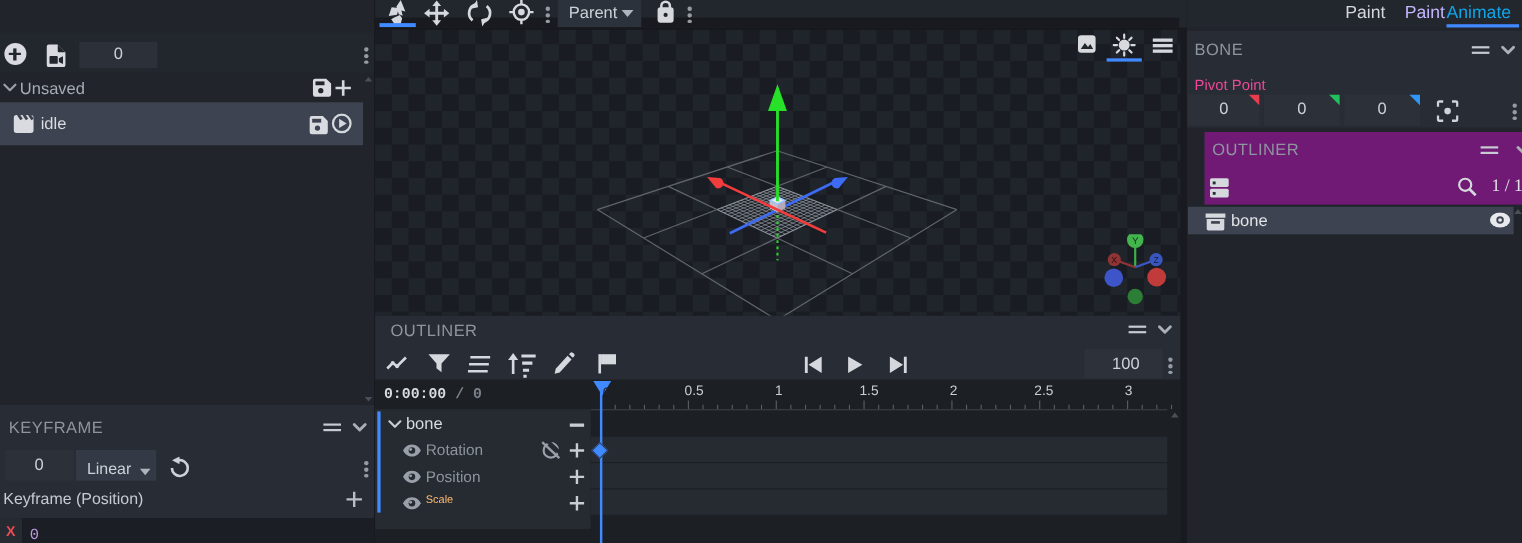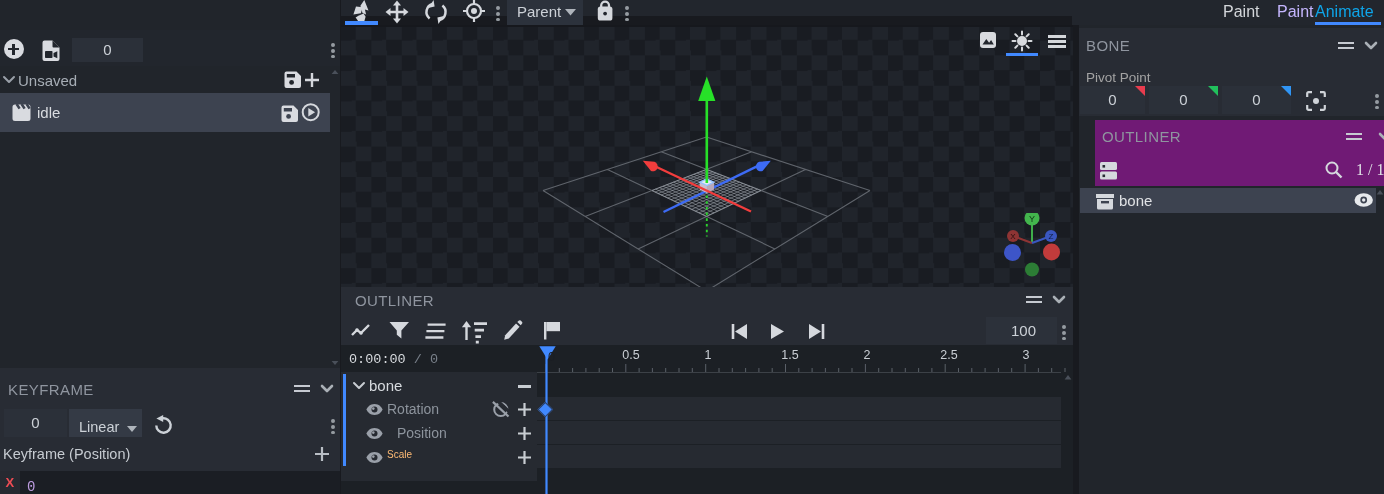--- a/index.html
+++ b/index.html
@@ -270,21 +270,21 @@
       <path d="M16 0 v15" stroke="#d5d8dd" stroke-width="2.6"></path>
     </svg>
   <div class="abs" style="left:644.5px;top:30px;width:71.5px;height:27px;background:#2c313a;color:#ccd1d7;font-size:15px;text-align:right;line-height:27px;padding-right:21px">100</div>
   <div class="abs vdots" style="left:721px;top:36px">
       <i></i>
       <i></i>
       <i></i>
     </div>
 
   <div class="abs" style="left:0;top:58px;width:732px;height:27px;background:#1c2025">
-    <div class="abs" style="left:8px;top:7px;font-size:13.5px;font-weight:400;font-family:'Liberation Mono',monospace;color:#d7dade">0:00:00 <span style="color:#79808a">/ 0</span></div>
+    <div class="abs" style="left:8px;top:7px;font-size:13.5px;font-weight:700;font-family:'Liberation Mono',monospace;color:#d7dade">0:00:00 <span style="color:#79808a">/ 0</span></div>
   </div>
   <svg class="abs" width="731" height="210" style="left:0;top:58px">
     <g stroke="#5a6068" stroke-width="1">
       <path d="M205 19 v8 M284.8 19 v8 M364.7 19 v8 M444.5 19 v8 M524.4 19 v8 M604.2 19 v8 M684.1 19 v8"></path>
       <path d="M218.3 23 v4 M231.6 23 v4 M244.9 23 v4 M258.2 23 v4 M271.5 23 v4 M298.1 23 v4 M311.4 23 v4 M324.7 23 v4 M338 23 v4 M351.3 23 v4 M378 23 v4 M391.3 23 v4 M404.6 23 v4 M417.9 23 v4 M431.2 23 v4 M457.8 23 v4 M471.1 23 v4 M484.4 23 v4 M497.7 23 v4 M511 23 v4 M537.7 23 v4 M551 23 v4 M564.3 23 v4 M577.6 23 v4 M590.9 23 v4 M617.5 23 v4 M630.8 23 v4 M644.1 23 v4 M657.4 23 v4 M670.7 23 v4 M697.4 23 v4 M710.7 23 v4 M724 23 v4"></path>
     </g>
     <g font-size="12.5" fill="#c9ced4" text-anchor="middle" font-family="Liberation Sans">
       <text x="290" y="14">0.5</text>
         <text x="367" y="14">1</text>
         <text x="449" y="14">1.5</text>
@@ -320,21 +320,21 @@
       </svg>
     <svg class="abs" width="15" height="15" style="left:176px;top:30px">
         <path d="M7.5 1 v13 M1 7.5 h13" stroke="#c8cdd2" stroke-width="2.2"></path>
       </svg>
 
     <svg class="abs" width="17" height="13" style="left:25px;top:55px">
         <path d="M8.5 1 C4 1 1.5 4 .5 6.5 1.5 9 4 12 8.5 12 13 12 15.5 9 16.5 6.5 15.5 4 13 1 8.5 1 z" fill="#9aa0a9"></path>
         <circle cx="8.5" cy="6.5" r="3" fill="#262a31"></circle>
         <circle cx="7.3" cy="5.6" r="1.3" fill="#9aa0a9"></circle>
       </svg>
-    <div class="abs" style="left:56px;top:53px;font-size:14px;color:#8d949d">Position</div>
+    <div class="abs" style="left:46px;top:53px;font-size:14px;color:#8d949d">Position</div>
     <svg class="abs" width="15" height="15" style="left:176px;top:54px">
         <path d="M7.5 1 v13 M1 7.5 h13" stroke="#c8cdd2" stroke-width="2.2"></path>
       </svg>
 
     <svg class="abs" width="17" height="13" style="left:25px;top:79px">
         <path d="M8.5 1 C4 1 1.5 4 .5 6.5 1.5 9 4 12 8.5 12 13 12 15.5 9 16.5 6.5 15.5 4 13 1 8.5 1 z" fill="#9aa0a9"></path>
         <circle cx="8.5" cy="6.5" r="3" fill="#262a31"></circle>
         <circle cx="7.3" cy="5.6" r="1.3" fill="#9aa0a9"></circle>
       </svg>
     <div class="abs" style="left:46px;top:77px;font-size:10px;color:#fdba74">Scale</div>
@@ -365,21 +365,21 @@
     <span class="abs" style="left:236px;top:3px;font-size:16px;color:#0ea5e9">Animate</span>
     <div class="abs" style="left:236px;top:22px;width:66px;height:3px;background:#4189ff"></div>
   </div>
 
   <div class="abs" style="left:0;top:28px;width:305px;height:88px;background:#282c34">
     <div class="abs ph" style="left:7px;top:9px">BONE</div>
     <div class="abs bars" style="left:259px;top:14px"></div>
     <svg class="abs" width="14" height="10" style="left:285px;top:13px">
         <polyline class="chev" points="2,2 7,7 12,2" style="stroke:#aab0b6;stroke-width:2.6"></polyline>
       </svg>
-    <div class="abs" style="left:7px;top:42px;font-size:13.5px;color:#a3a3a3">Pivot Point</div>
+    <div class="abs" style="left:7px;top:42px;font-size:13.5px;color:#ec4899">Pivot Point</div>
     <div class="abs inp" style="left:1px;top:58px;width:65px;height:28px">0
       <svg class="abs" width="10" height="10" style="right:0;top:0">
           <path d="M0 0 h10 v10 z" fill="#e83c4e"></path>
         </svg></div>
     <div class="abs inp" style="left:70px;top:58px;width:69px;height:28px">0
       <svg class="abs" width="10" height="10" style="right:0;top:0">
           <path d="M0 0 h10 v10 z" fill="#21c05c"></path>
         </svg></div>
     <div class="abs inp" style="left:143px;top:58px;width:69px;height:28px">0
       <svg class="abs" width="10" height="10" style="right:0;top:0">

